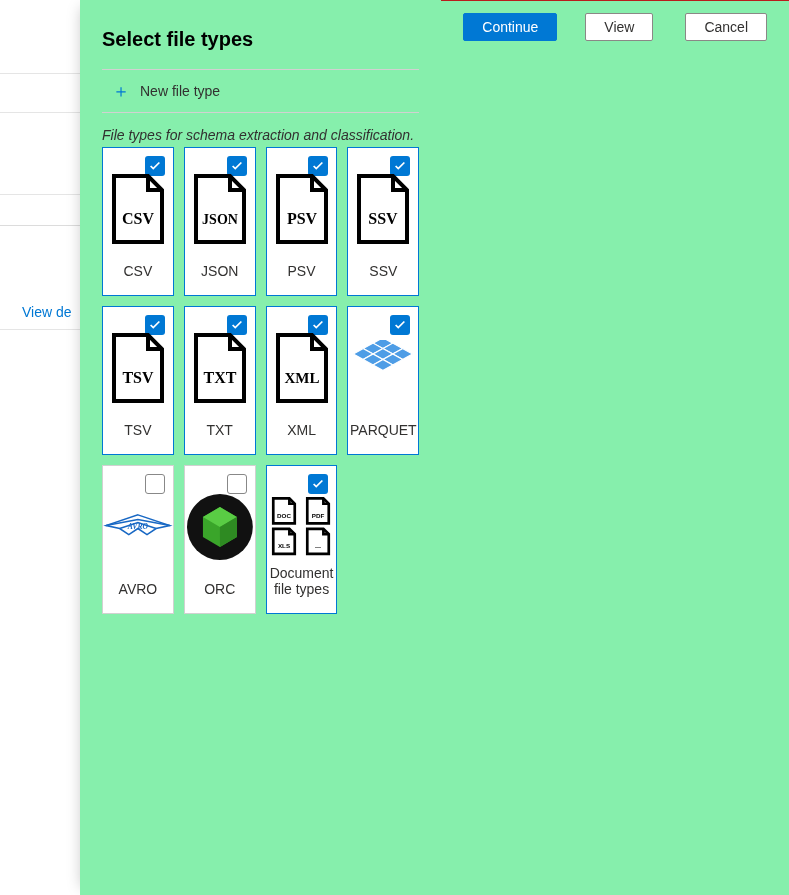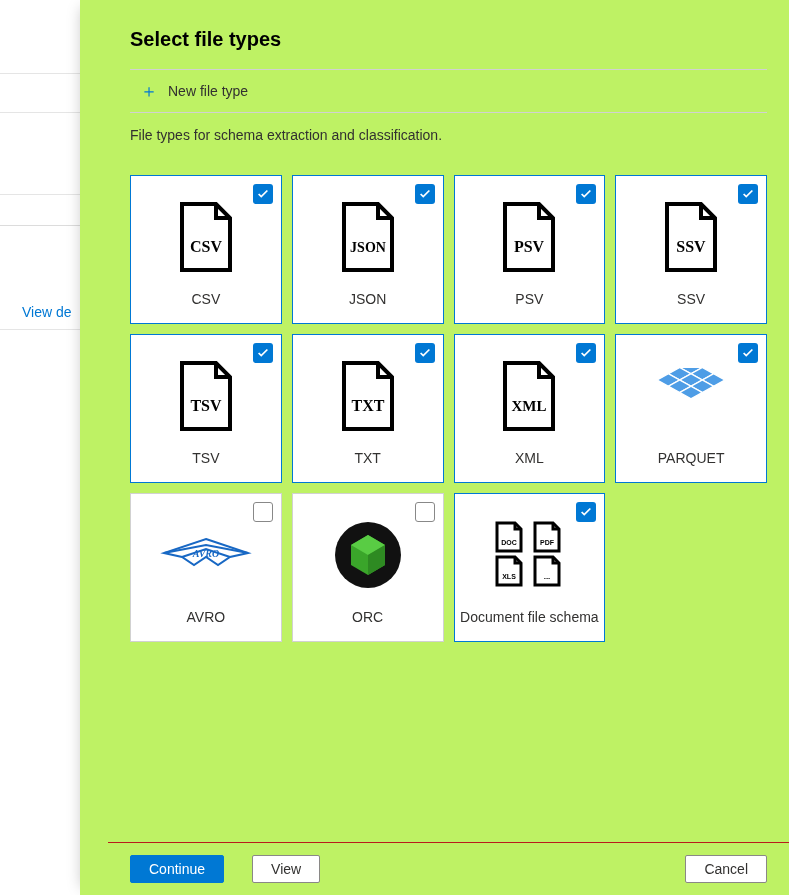--- a/index.html
+++ b/index.html
@@ -22,25 +22,24 @@
   .bg-line3 { position:absolute; top:194px; left:0; width:80px; height:1px; background:#e5e5e5;}
   .bg-line4 { position:absolute; top:225px; left:0; width:80px; height:1px; background:#dcdcdc;}
   .bg-line5 { position:absolute; top:329px; left:0; width:80px; height:1px; background:#e5e5e5;}
   .bg-link {
     position:absolute; top:304px; left:22px;
     color:#0078d4; font-size:14px;
   }
   .panel {
     position: absolute;
     left: 80px; top: 0; right: 0; bottom: 0;
-    background: #bef264;
+    background: #86efac;
     box-shadow: -6px 0 14px -8px rgba(0,0,0,0.25);
     display: flex;
-    flex-direction: column;
-    padding-left: 28px;
+    flex-direction: row;
   }
   .panel-content {
     flex: 1;
     padding: 28px 22px 10px 22px;
   }
   .title { font-size: 20px; font-weight: 600; margin-bottom: 18px; }
   .toolbar-row {
     border-top: 1px solid #d1d1d1;
     border-bottom: 1px solid #d1d1d1;
     padding: 6px 0;
@@ -51,21 +50,21 @@
     align-items: center;
     gap: 10px;
     font-size: 14px;
     color: #323130;
     background: none;
     border: none;
     padding: 6px 10px;
     cursor: pointer;
   }
   .toolbar-btn .plus { color:#0078d4; font-size: 18px; font-weight: 300; line-height:1; }
-  .subtitle { font-size: 14px; color:#323130; margin-bottom: 32px; }
+  .subtitle { font-size: 14px; color:#323130; margin-bottom: 4px; font-style: italic; }
   .grid {
     display: grid;
     grid-template-columns: repeat(4, 1fr);
     gap: 10px;
   }
   .card {
     position: relative;
     border: 1px solid #d1d1d1;
     height: 149px;
     display: flex;
@@ -336,21 +335,21 @@
                 <path d="M25 37v6h6"></path>
               <path d="M45 37h18l6 6v22H45z"></path>
                 <path d="M63 37v6h6"></path>
             </g>
             <text x="19" y="25" text-anchor="middle" font-size="7" font-weight="700">DOC</text>
             <text x="57" y="25" text-anchor="middle" font-size="7" font-weight="700">PDF</text>
             <text x="19" y="59" text-anchor="middle" font-size="7" font-weight="700">XLS</text>
             <text x="57" y="59" text-anchor="middle" font-size="8" font-weight="700">...</text>
           </svg>
         </div>
-        <span class="card-label">Document file schema</span>
+        <span class="card-label">Document file types</span>
       </div>
 
 
     </div>
   </div>
 
   <div class="footer">
     <button class="btn btn-primary">Continue</button>
     <button class="btn btn-secondary">View</button>
     <div class="spacer"></div>

